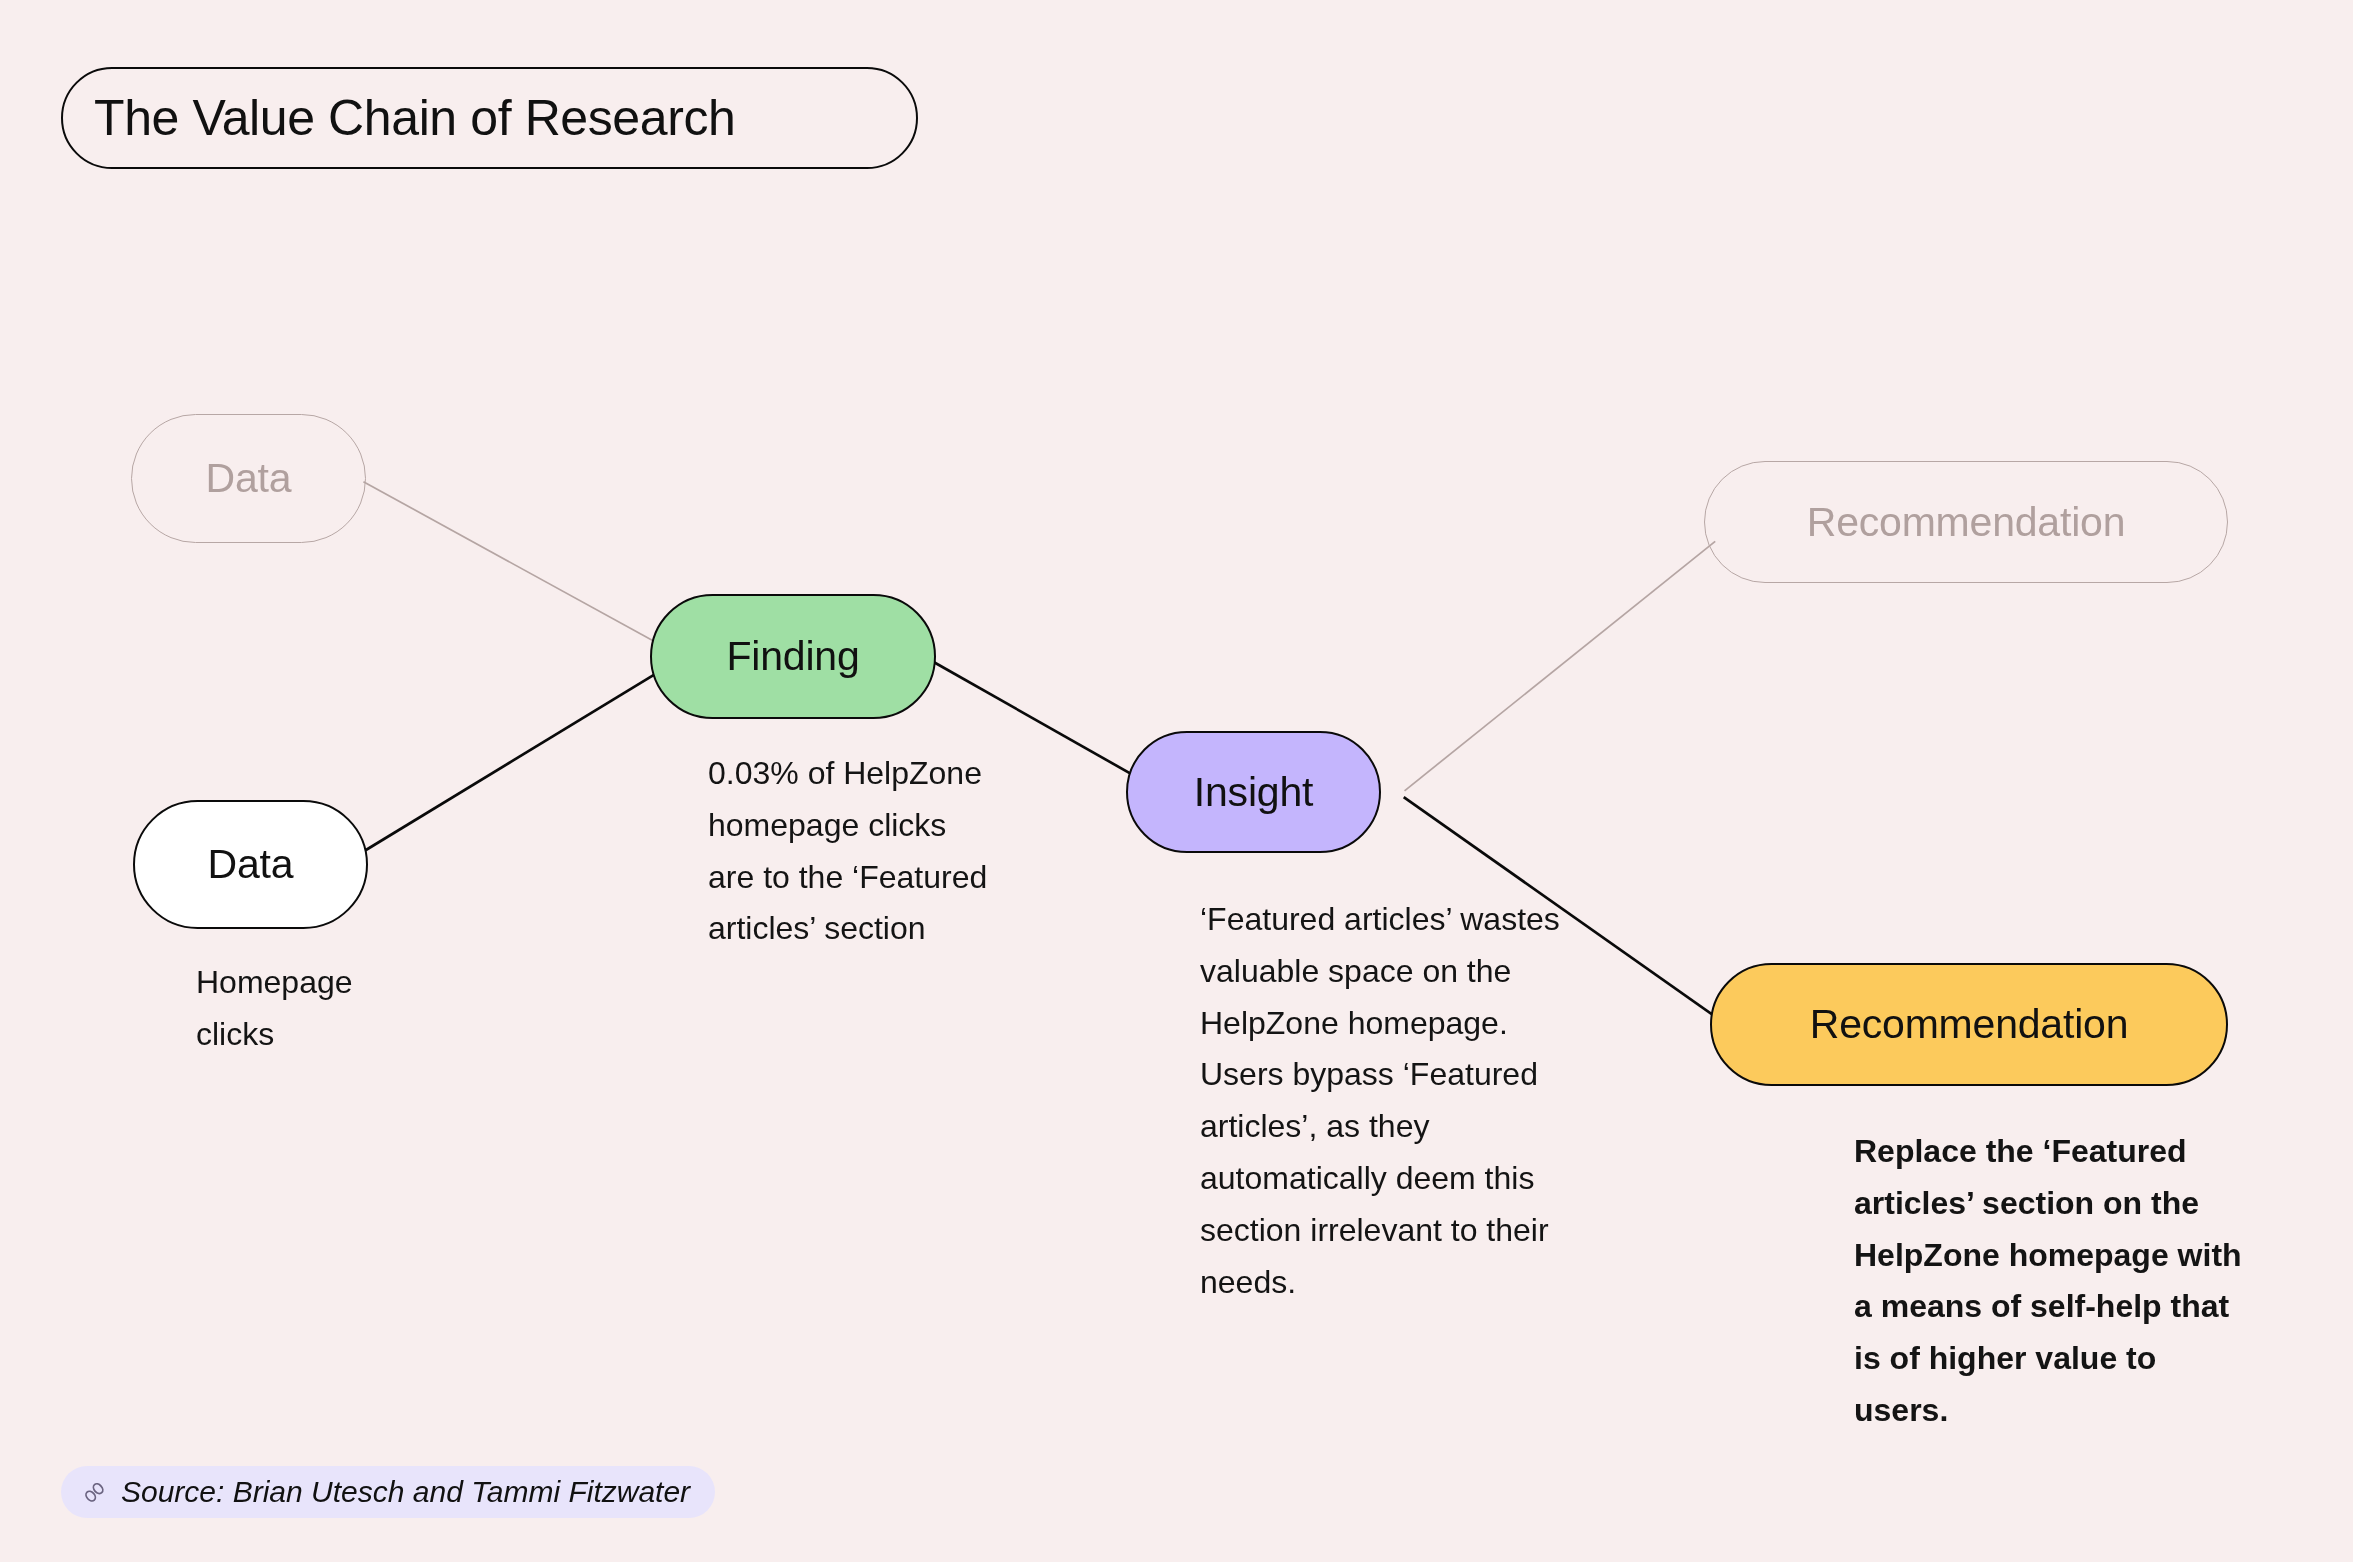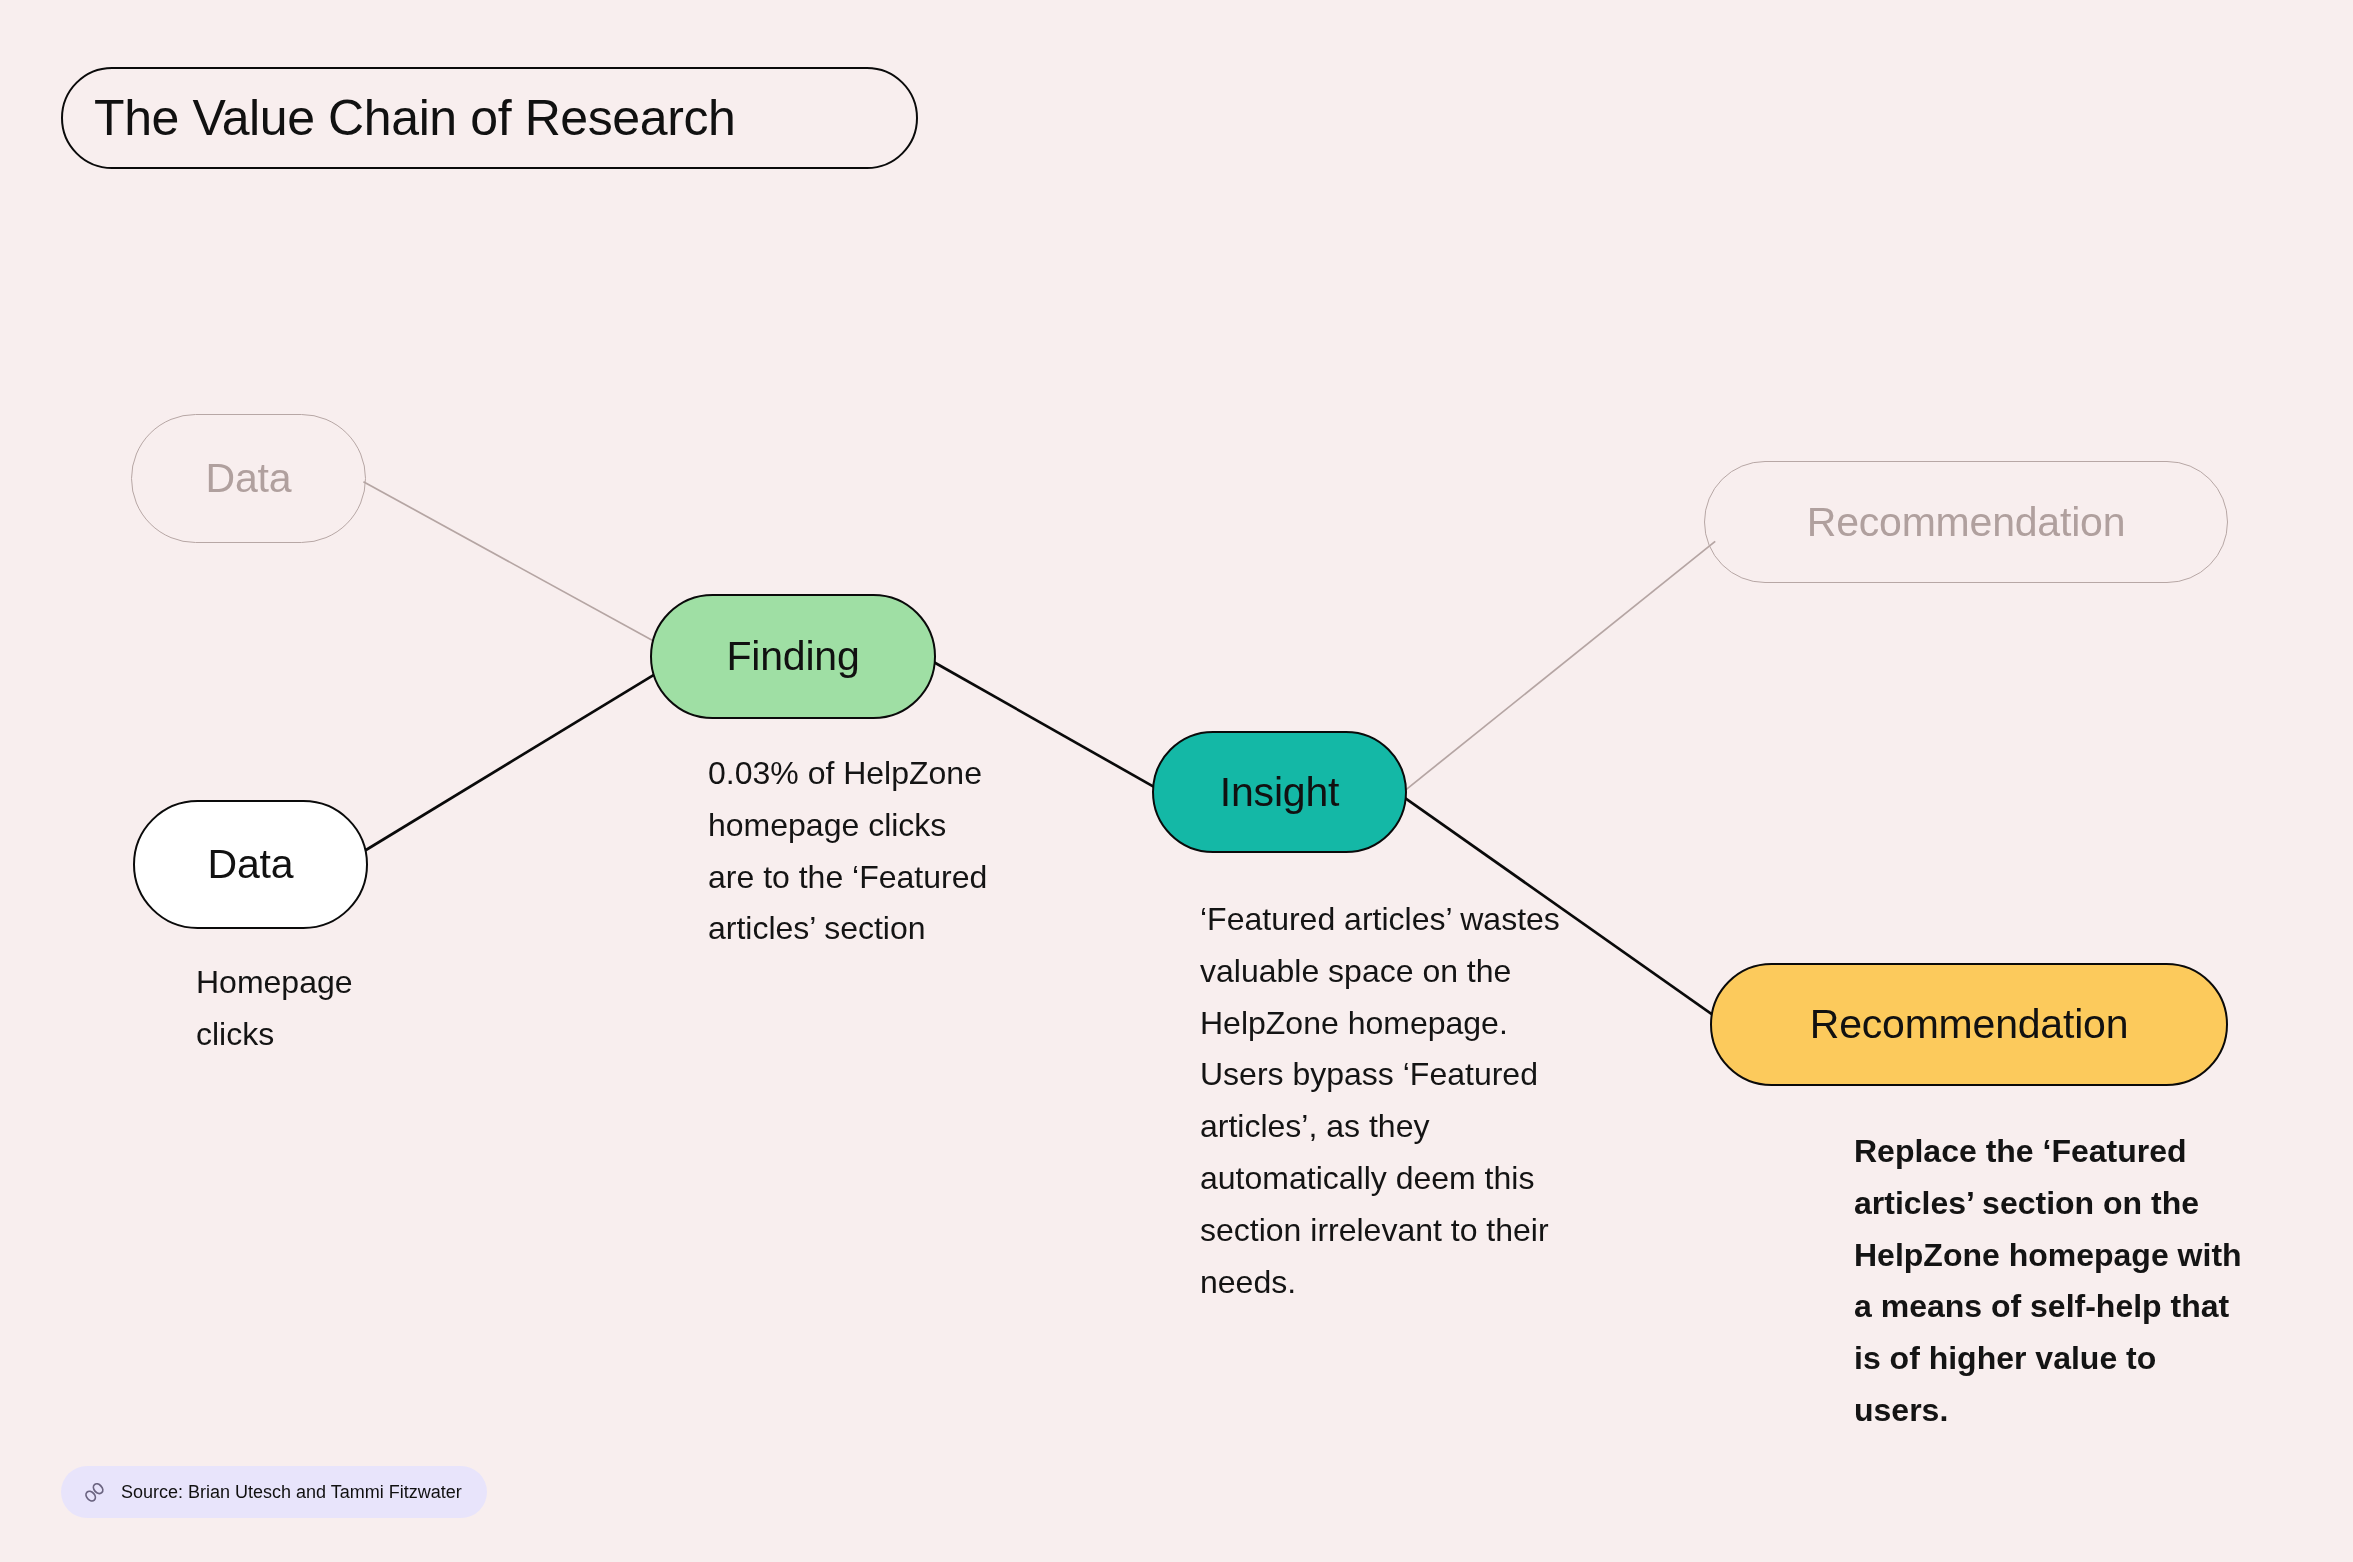--- a/index.html
+++ b/index.html
@@ -78,21 +78,21 @@
   .node.ghost {
     border: 1.6px solid #b7a7a5;
     background: transparent;
   }
   .node.ghost .node-label { color: #b0a09e; }
 
   
   #node-data-ghost      { left:131px;  top:414px;  width:235px; height:129px; }
   #node-data            { left:133px;  top:800px; width:235px; height:129px; background:#ffffff; }
   #node-finding         { left:650px;  top:594px;  width:286px; height:125px; background:#9fdfa4; }
-  #node-insight         { left:1152px; top:731px;  width:255px; height:122px; background:#14b8a6; }
+  #node-insight         { left:1126px; top:731px;  width:255px; height:122px; background:#c4b5fd; }
   #node-recommendation-ghost { left:1704px; top:461px;  width:524px; height:122px; }
   #node-recommendation  { left:1710px; top:963px; width:518px; height:123px; background:#fcca5c; }
 
   
   .caption {
     position: absolute;
     font-size: 32px;
     line-height: 1.62;
     color: #141414;
     white-space: pre-line;
@@ -116,24 +116,25 @@
     box-sizing: border-box;
   }
   #source-badge .link-icon {
     width: 27px;
     height: 27px;
     margin-right: 12.6px;
     flex: 0 0 auto;
     display: block;
   }
   #source-badge .source-text {
-    font-size: 18px;
+    font-size: 30px;
     line-height: 1;
     color: #111111;
     white-space: nowrap;
+    font-style: italic;
   }
 </style>
 </head>
 <body>
 
 <div id="canvas">
 
   <svg id="edges" viewBox="0 0 3000 1991" xmlns="http://www.w3.org/2000/svg">
 
     <line x1="463" y1="614" x2="838" y2="820" stroke="#b5a5a3" stroke-width="2.2"></line>

